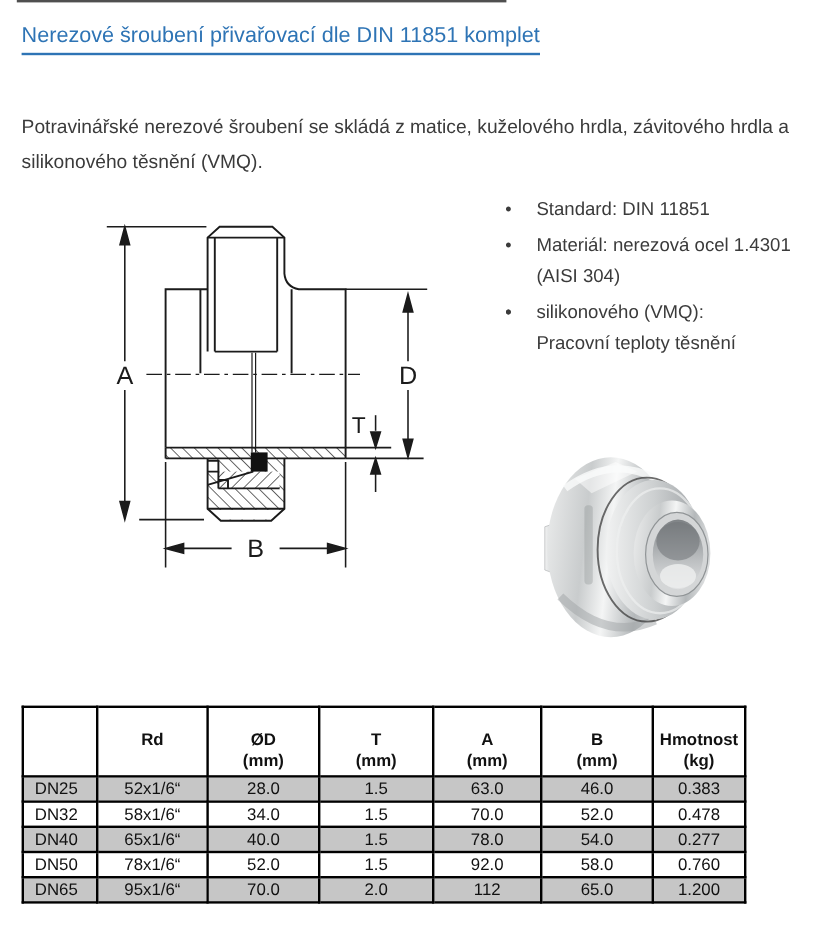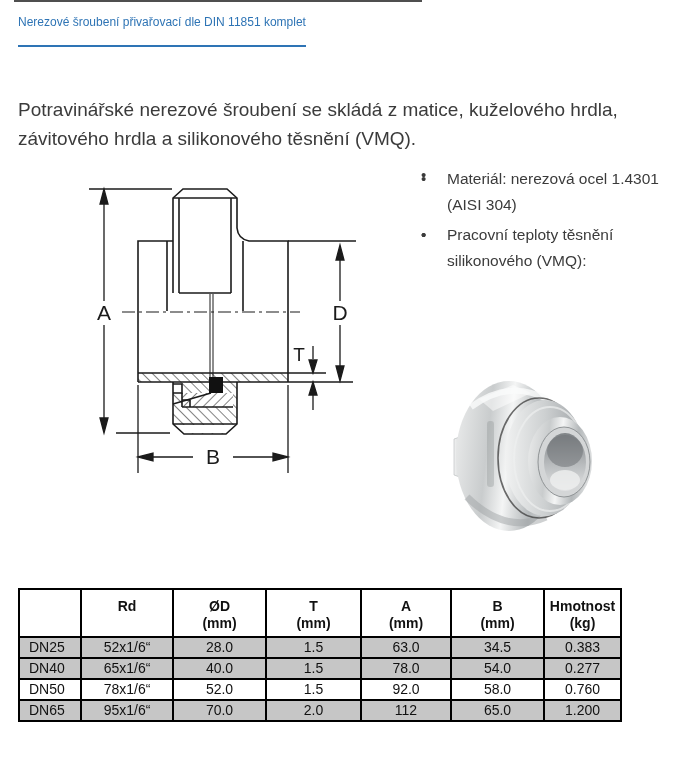--- a/index.html
+++ b/index.html
@@ -1,34 +1,34 @@
 <!DOCTYPE html>
 <html lang="cs" style="--blue: #2E74B5; --gray: #C6C6C6;"><head>
 <meta charset="utf-8">
 <style>
   html,body{margin:0;padding:0;background:#fff;}
   .page{position:relative;width:682px;height:772px;background:#fff;overflow:hidden;
         font-family:"Liberation Sans",sans-serif;color:#3b3b3b;}
   .top-edge{position:absolute;left:14px;top:0;width:408px;height:2px;background:#4f4f4f;}
-  .title{position:absolute;left:18px;top:7px;font-size:12px;font-weight:400;
+  .title{position:absolute;left:18px;top:7px;font-size:18px;font-weight:400;
          color:var(--blue,#2E74B5);border-bottom:2px solid var(--blue,#2E74B5);
-         padding-bottom:16px;display:inline-block;cursor:pointer;}
-  .intro{position:absolute;left:18px;top:76px;width:655px;font-size:19px;line-height:29px;}
+         padding-bottom:4px;display:inline-block;cursor:pointer;}
+  .intro{position:absolute;left:18px;top:76px;width:655px;font-size:16px;line-height:29px;}
   .drawing{position:absolute;left:60px;top:163px;}
   .drawing text{font-family:"Liberation Sans",sans-serif;fill:#1b1b1b;}
   .specs{position:absolute;left:419px;top:162px;width:262px;margin:0;padding:0;
          list-style:none;font-size:15.5px;line-height:26px;}
   .specs li{position:relative;padding-left:28px;margin-bottom:4px;}
   .bullet{position:absolute;left:2px;top:0;font-size:15px;}
   .photo{position:absolute;left:451px;top:377px;}
   table.spec-table{position:absolute;left:18px;top:588px;width:602px;
         border-collapse:collapse;table-layout:fixed;font-size:14px;color:#111;}
   .spec-table th,.spec-table td{border:2px solid #000;padding:0;text-align:center;
         overflow:hidden;white-space:nowrap;}
-  .spec-table th{font-weight:bold;height:38px;line-height:17px;vertical-align:top;padding-top:8px;}
+  .spec-table th{font-weight:bold;height:38px;line-height:17px;vertical-align:top;padding-top:18px;}
   .spec-table td{height:19px;line-height:19px;}
   .spec-table td.first{text-align:left;padding-left:9px;}
   .spec-table tr.shaded td{background:var(--gray,#C6C6C6);}
 </style>
 </head>
 <body>
 
 <div class="page">
 
   <div class="top-edge"></div>
@@ -110,33 +110,34 @@
       <path d="M92,294 L133,294 M173,294 L214,294" fill="none"></path>
       <polygon points="78,294 93,290 93,298"></polygon>
         <polygon points="228,294 213,290 213,298"></polygon>
       <text x="153" y="301" text-anchor="middle" font-size="21" stroke="none">B</text>
     </g>
   </svg>
 
   <ul class="specs">
       <li>
         <span class="bullet">•</span>
+        <div>Standard: DIN 11851</div>
       </li>
       <li>
         <span class="bullet">•</span>
         <div>Materiál: nerezová ocel 1.4301</div>
         <div>(AISI 304)</div>
       </li>
       <li>
         <span class="bullet">•</span>
       </li>
       <li>
         <span class="bullet">•</span>
+        <div>silikonového (VMQ):</div>
         <div>Pracovní teploty těsnění</div>
-        <div>silikonového (VMQ):</div>
       </li>
     </ul>
 
   <svg class="photo" width="160" height="160" viewBox="0 0 160 160">
     <defs>
       <linearGradient id="gm1" x1="0" y1="0" x2="1" y2="0.15">
         <stop offset="0" stop-color="#eceded"></stop>
           <stop offset="0.35" stop-color="#c9cccd"></stop>
         <stop offset="0.55" stop-color="#f4f5f5"></stop>
           <stop offset="0.8" stop-color="#b4b8ba"></stop>
@@ -213,22 +214,31 @@
           </th>
       </tr>
     </thead>
     <tbody>
         <tr class="shaded">
           <td class="first">DN25</td>
           <td>52x1/6“</td>
           <td>28.0</td>
           <td>1.5</td>
           <td>63.0</td>
-          <td>34.5</td>
+          <td>46.0</td>
           <td>0.383</td>
+        </tr>
+        <tr>
+          <td class="first">DN32</td>
+          <td>58x1/6“</td>
+          <td>34.0</td>
+          <td>1.5</td>
+          <td>70.0</td>
+          <td>52.0</td>
+          <td>0.478</td>
         </tr>
         <tr class="shaded">
           <td class="first">DN40</td>
           <td>65x1/6“</td>
           <td>40.0</td>
           <td>1.5</td>
           <td>78.0</td>
           <td>54.0</td>
           <td>0.277</td>
         </tr>

